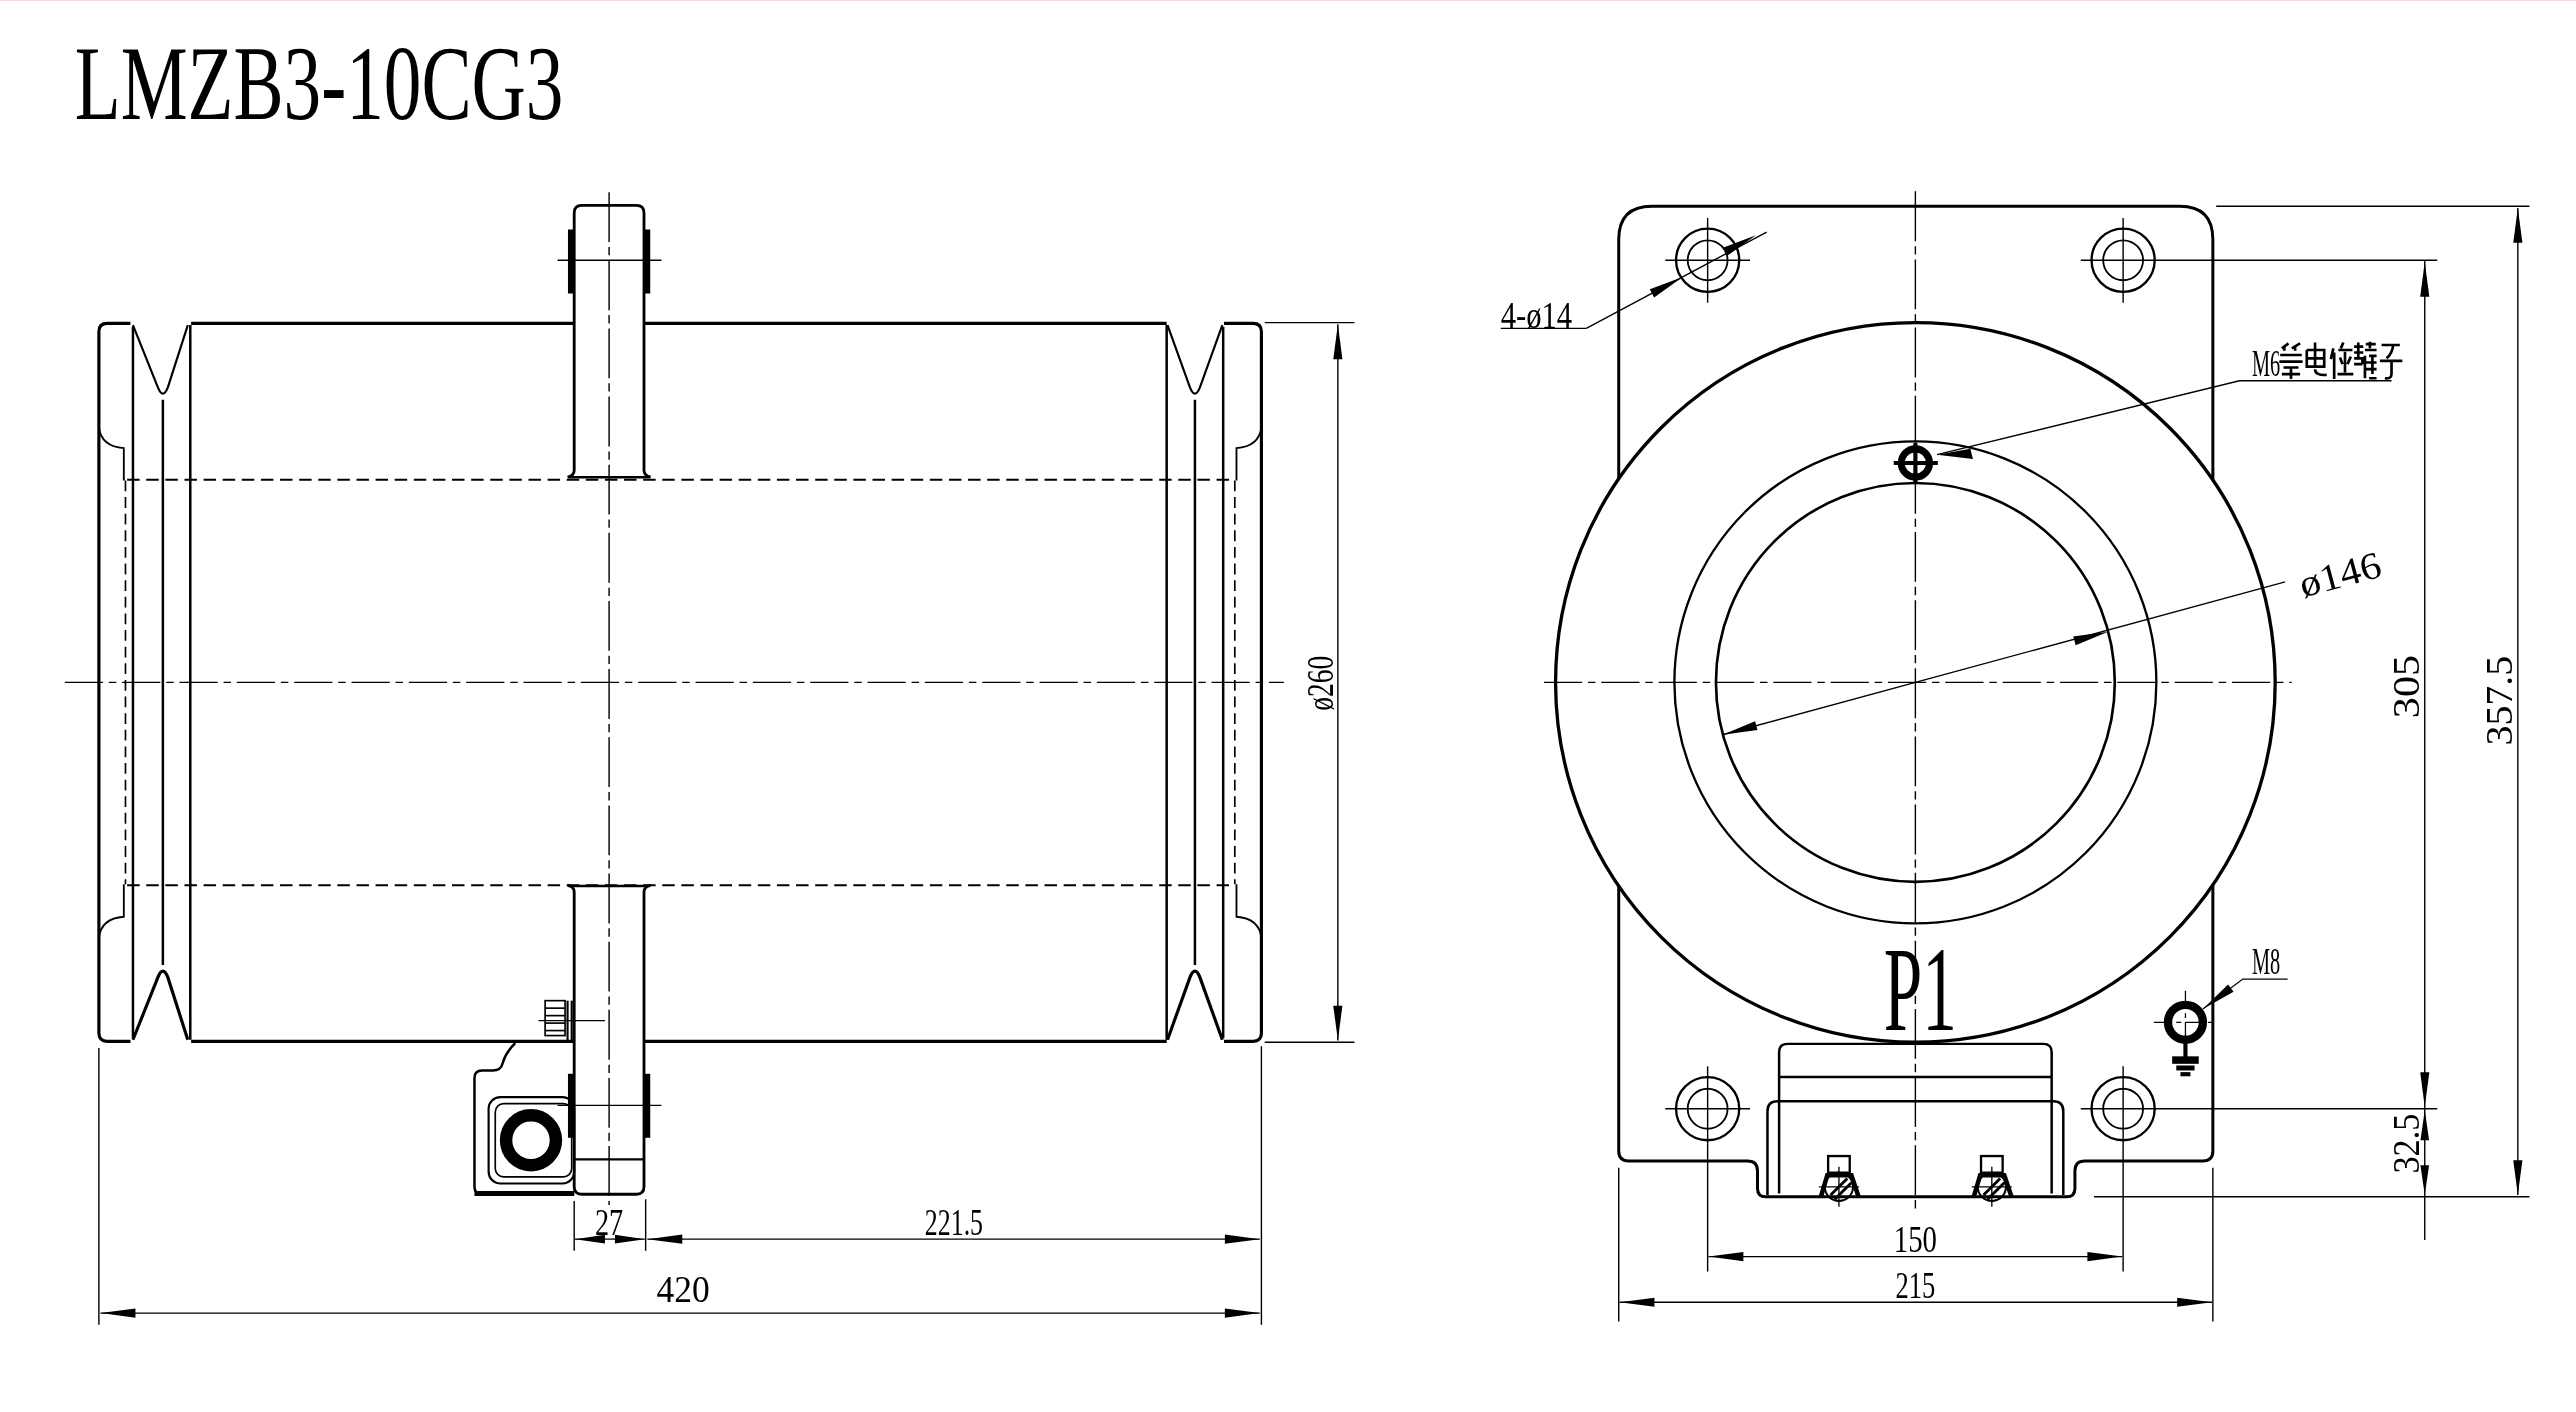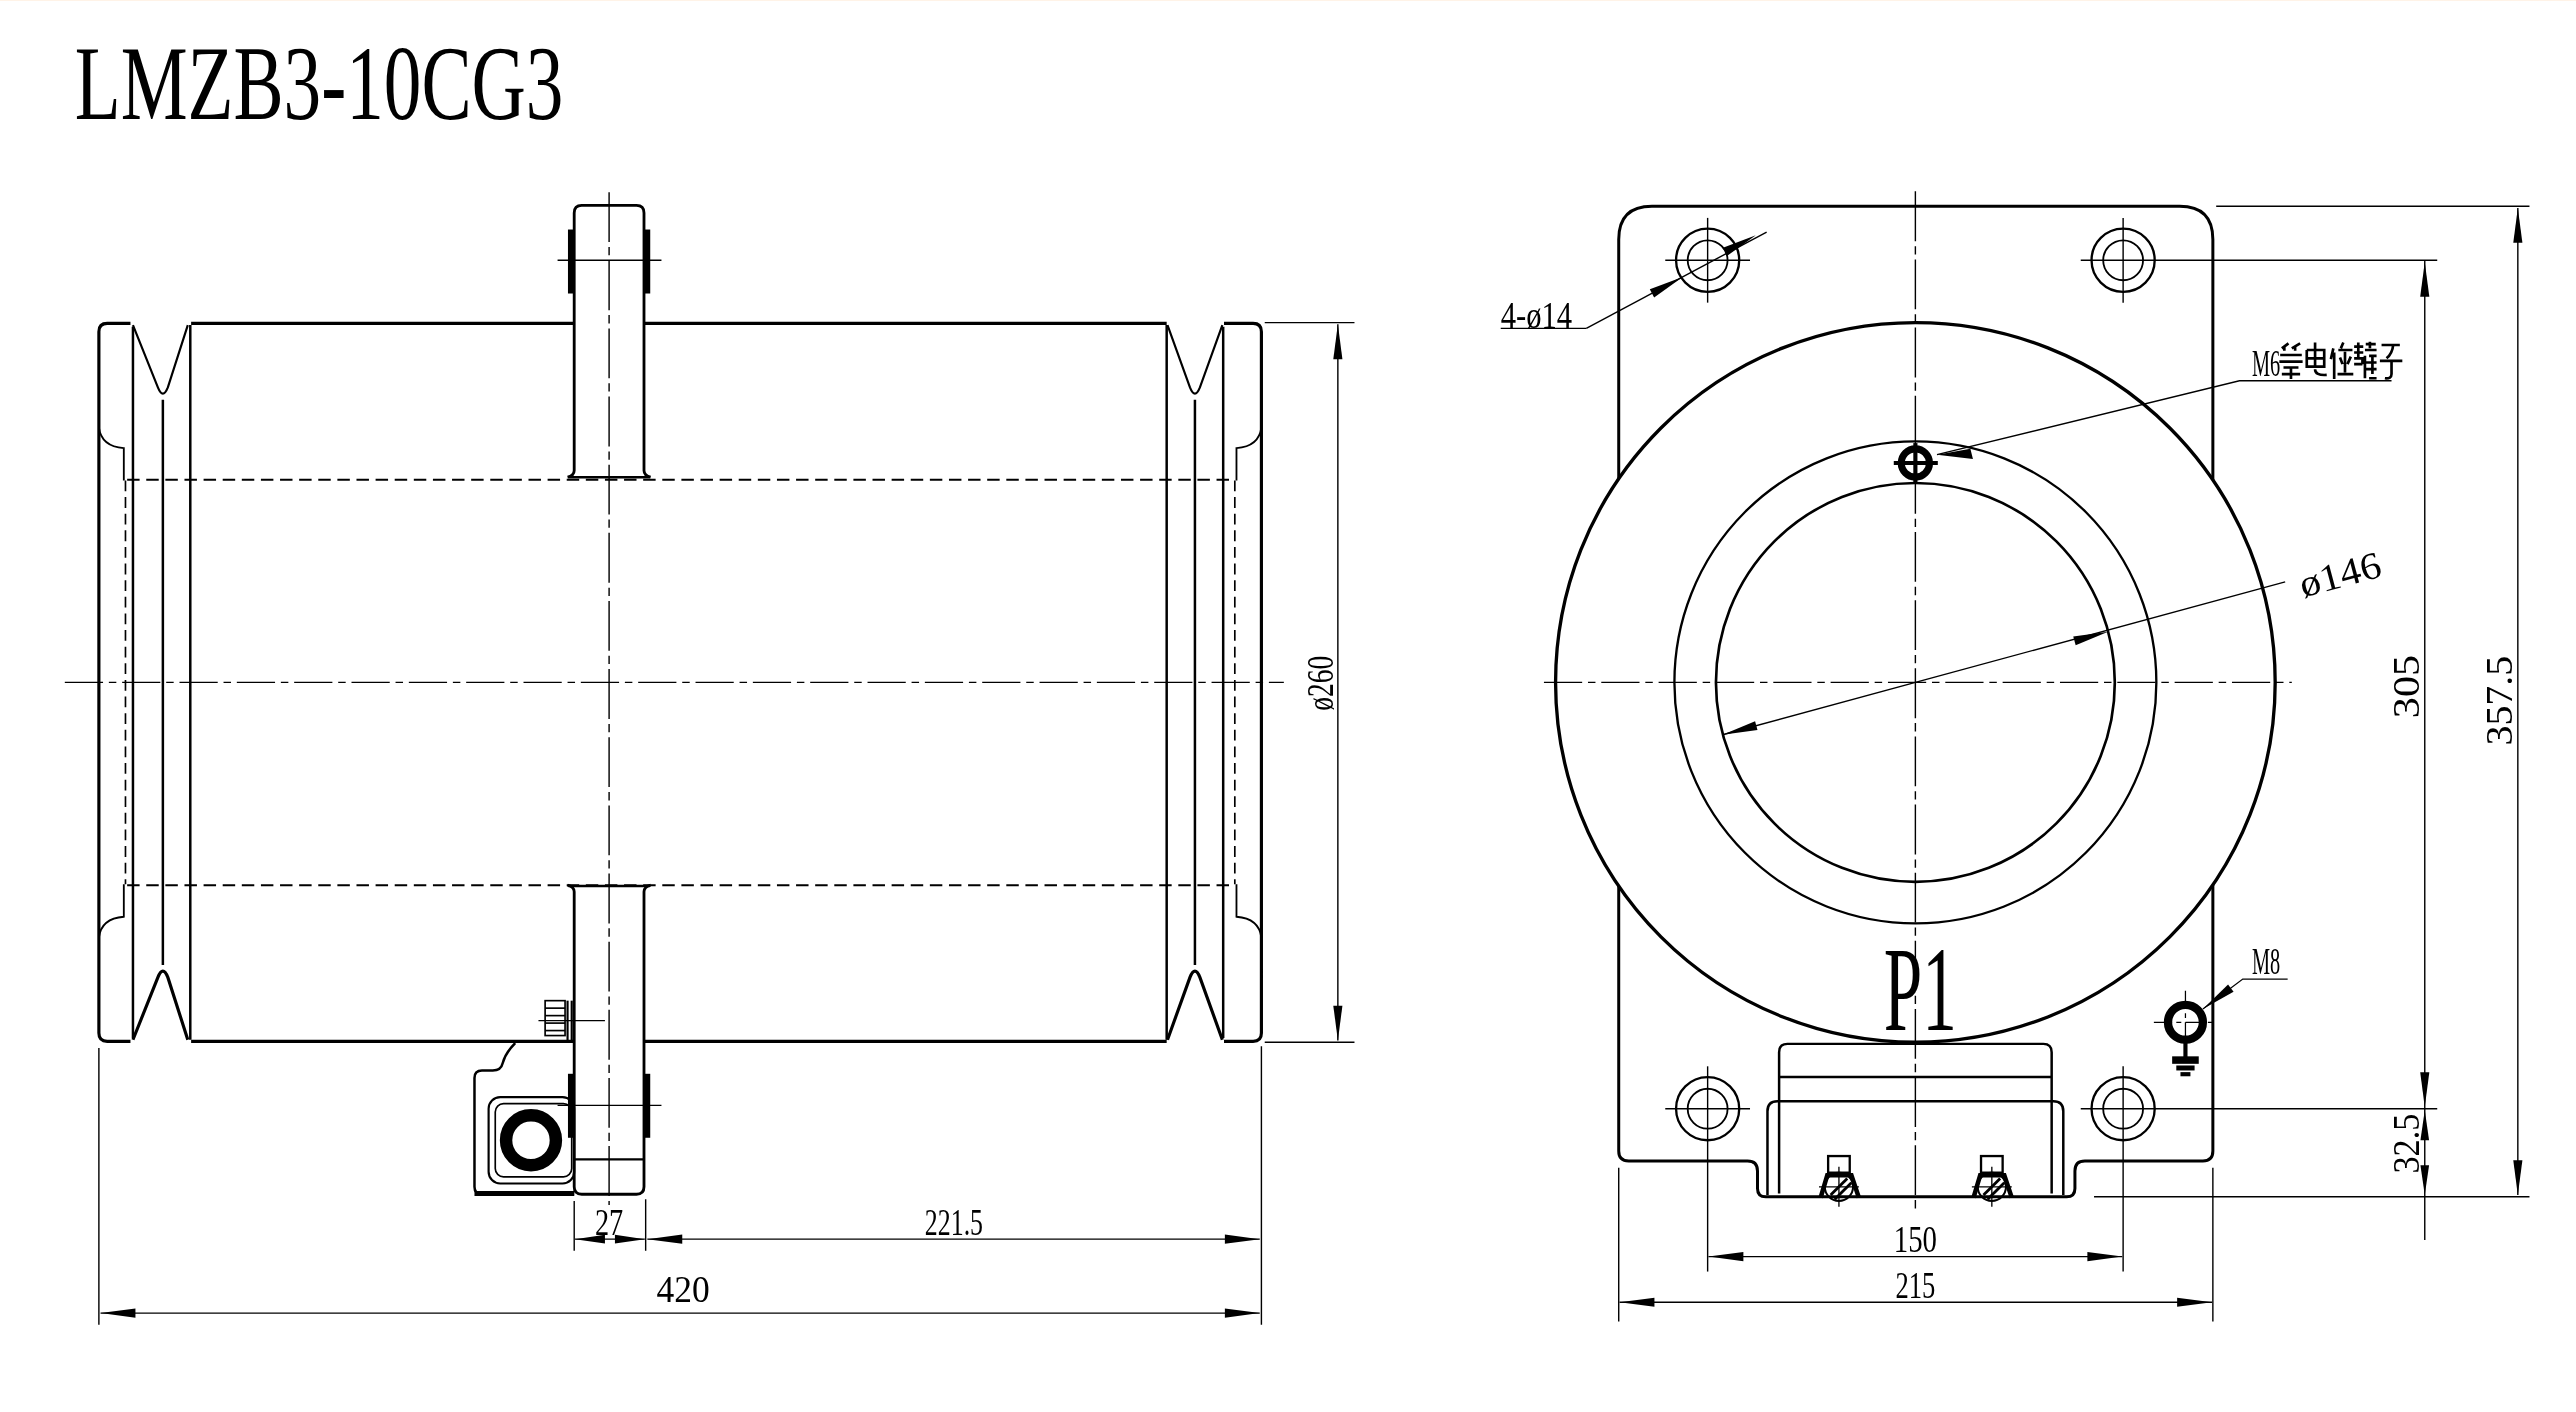--- a/index.html
+++ b/index.html
@@ -1,16 +1,16 @@
 <!DOCTYPE html>
 <html style="font-size:13.3px"><head>
 <meta charset="utf-8">
 <style>
 html,body{margin:0;padding:0;background:#ffffff;}
-#page{width:2576px;height:1413px;position:relative;background:#fdba74;overflow:hidden;}
+#page{width:2576px;height:1413px;position:relative;background:#be185d;overflow:hidden;}
 svg{display:block;}
 text{font-family:"Liberation Serif", serif; fill:#000;}
 </style>
 </head>
 <body>
 <div id="page">
 <svg width="2576" height="1413" viewBox="0 0 3100 1700">
 <rect x="0" y="0" width="3100" height="1700" fill="#ffffff"></rect>
 
 <text x="90" y="143" font-size="127" textLength="588" lengthAdjust="spacingAndGlyphs">LMZB3-10CG3</text>

